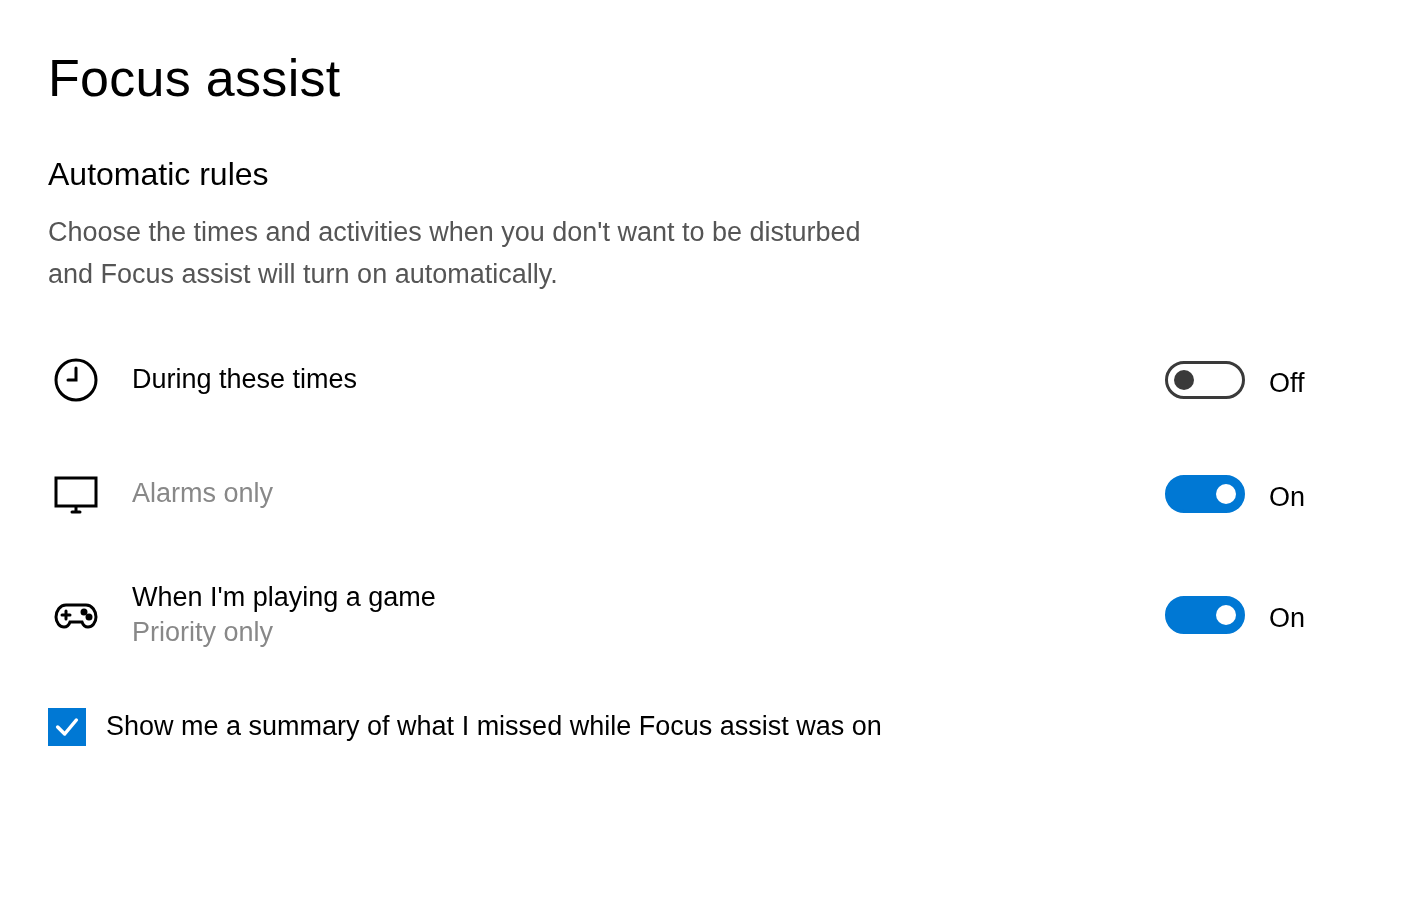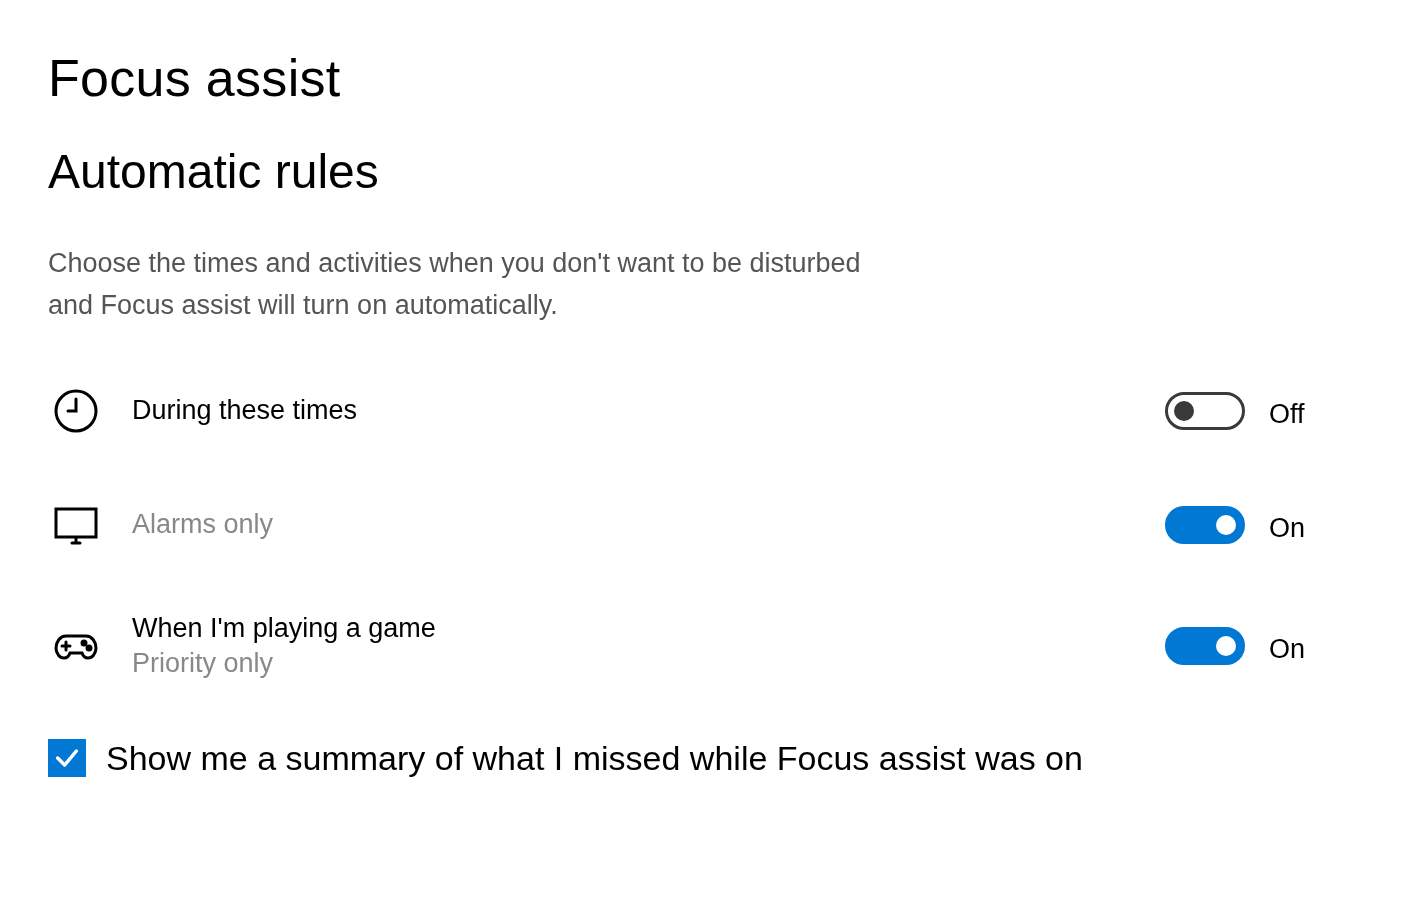--- a/index.html
+++ b/index.html
@@ -11,27 +11,27 @@
       font-family: "Segoe UI", -apple-system, BlinkMacSystemFont, sans-serif;
       background: #ffffff;
       color: #000000;
       padding: 48px;
       width: 1413px;
       height: 910px;
     }
     .page-title {
       font-size: 52px;
       font-weight: 350;
-      margin-bottom: 36px;
+      margin-bottom: 48px;
       letter-spacing: 0.3px;
     }
     .section-heading {
-      font-size: 48px;
-      font-weight: 400;
-      margin-bottom: 44px;
+      font-size: 32px;
+      font-weight: 400;
+      margin-bottom: 19px;
     }
     .section-description {
       font-size: 27px;
       font-weight: 400;
       color: #555555;
       line-height: 1.55;
       margin-bottom: 56px;
       max-width: 820px;
     }
     .rule-row {
@@ -131,21 +131,21 @@
       align-items: center;
       justify-content: center;
       cursor: pointer;
       flex-shrink: 0;
     }
     .checkbox svg {
       width: 28px;
       height: 28px;
     }
     .checkbox-label {
-      font-size: 34px;
+      font-size: 27px;
       color: #000000;
     }
   </style>
 </head>
 <body>
 
 <h1 class="page-title">Focus assist</h1>
 
 <h2 class="section-heading">Automatic rules</h2>
 

